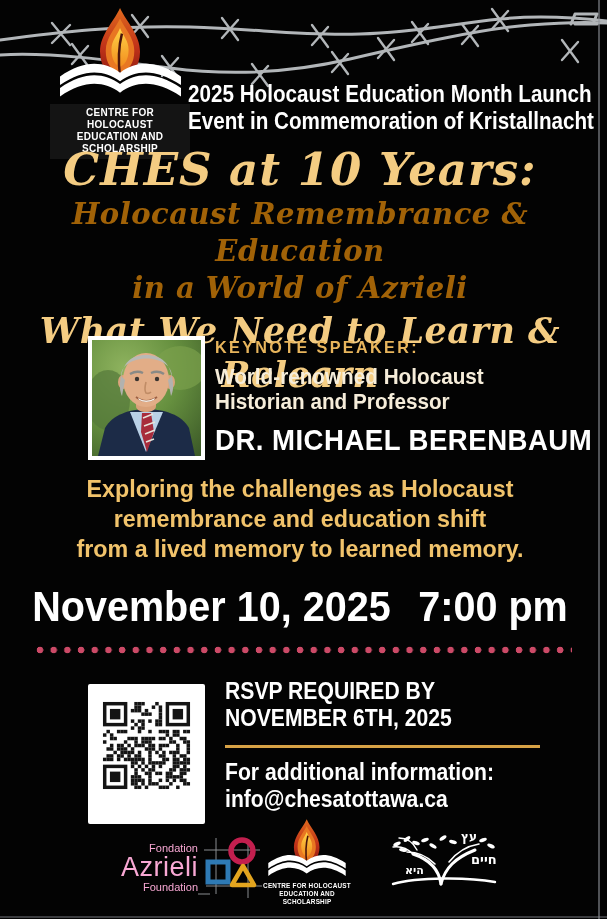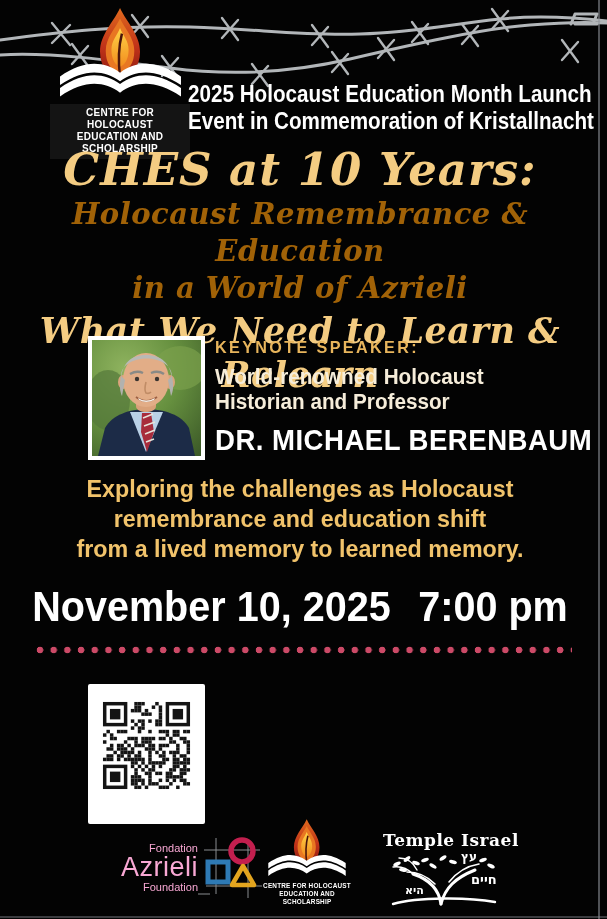--- a/index.html
+++ b/index.html
@@ -437,20 +437,29 @@
           <rect x="80" y="8" width="28" height="28"></rect>
           <rect x="84" y="12" width="20" height="20" fill="#fff"></rect>
           <rect x="88" y="16" width="12" height="12"></rect>
           <rect x="8" y="80" width="28" height="28"></rect>
           <rect x="12" y="84" width="20" height="20" fill="#fff"></rect>
           <rect x="16" y="88" width="12" height="12"></rect>
         </g>
       </svg>
   </div>
 
+  <div class="rsvp-text">
+    <div class="rsvp-line">RSVP REQUIRED BY</div>
+    <div class="rsvp-line">NOVEMBER 6TH, 2025</div>
+    <div class="gold-rule"></div>
+    <div class="info-block">
+      <div class="rsvp-line">For additional information:</div>
+      <div class="rsvp-line">info@chesatottawa.ca</div>
+    </div>
+  </div>
 
   <div class="azrieli">
     <div class="txt">
       <div class="small">Fondation</div>
       <div class="big">Azrieli</div>
       <div class="small">Foundation</div>
     </div>
     <svg width="66" height="66" viewBox="0 0 66 66">
       <g stroke="#8a8d90" stroke-width="1" fill="none">
         <path d="M20,2 L20,58 M52,4 L52,62 M8,14 L64,14 M10,50 L66,50 M2,58 L14,58"></path>
@@ -470,21 +479,20 @@
       <path d="M4,74 C30,56 50,58 67,70 C84,58 104,56 131,74 L131,83 C104,65 84,67 67,79 C50,67 30,65 4,83 Z" fill="#fff"></path>
       <path d="M4,86 C30,68 50,70 67,82 C84,70 104,68 131,86 L131,95 C104,77 84,79 67,91 C50,79 30,77 4,95 Z" fill="#fff"></path>
     </svg>
     <div class="caption">
       <div>CENTRE FOR HOLOCAUST</div>
       <div>EDUCATION AND SCHOLARSHIP</div>
     </div>
   </div>
 
   <div class="temple">
-    <div class="name">Temple Israel</div>
     <svg width="120" height="58" viewBox="0 0 120 58">
       <g stroke="#fff" fill="none" stroke-linecap="round">
         <path d="M58,54 C56,40 48,30 30,24" stroke-width="3"></path>
         <path d="M58,54 C62,38 72,28 92,20" stroke-width="3"></path>
         <path d="M52,34 C44,26 36,22 24,22 M66,32 C74,22 84,16 96,14" stroke-width="1.6"></path>
         <path d="M10,54 C35,47 85,47 112,52" stroke-width="2.4"></path>
         <path d="M30,24 C24,18 18,16 10,17 M34,20 C30,12 24,8 16,8" stroke-width="1.4"></path>
       </g>
       <g fill="#fff">
         <ellipse cx="14" cy="14" rx="4" ry="1.8" transform="rotate(-25 14 14)"></ellipse>

